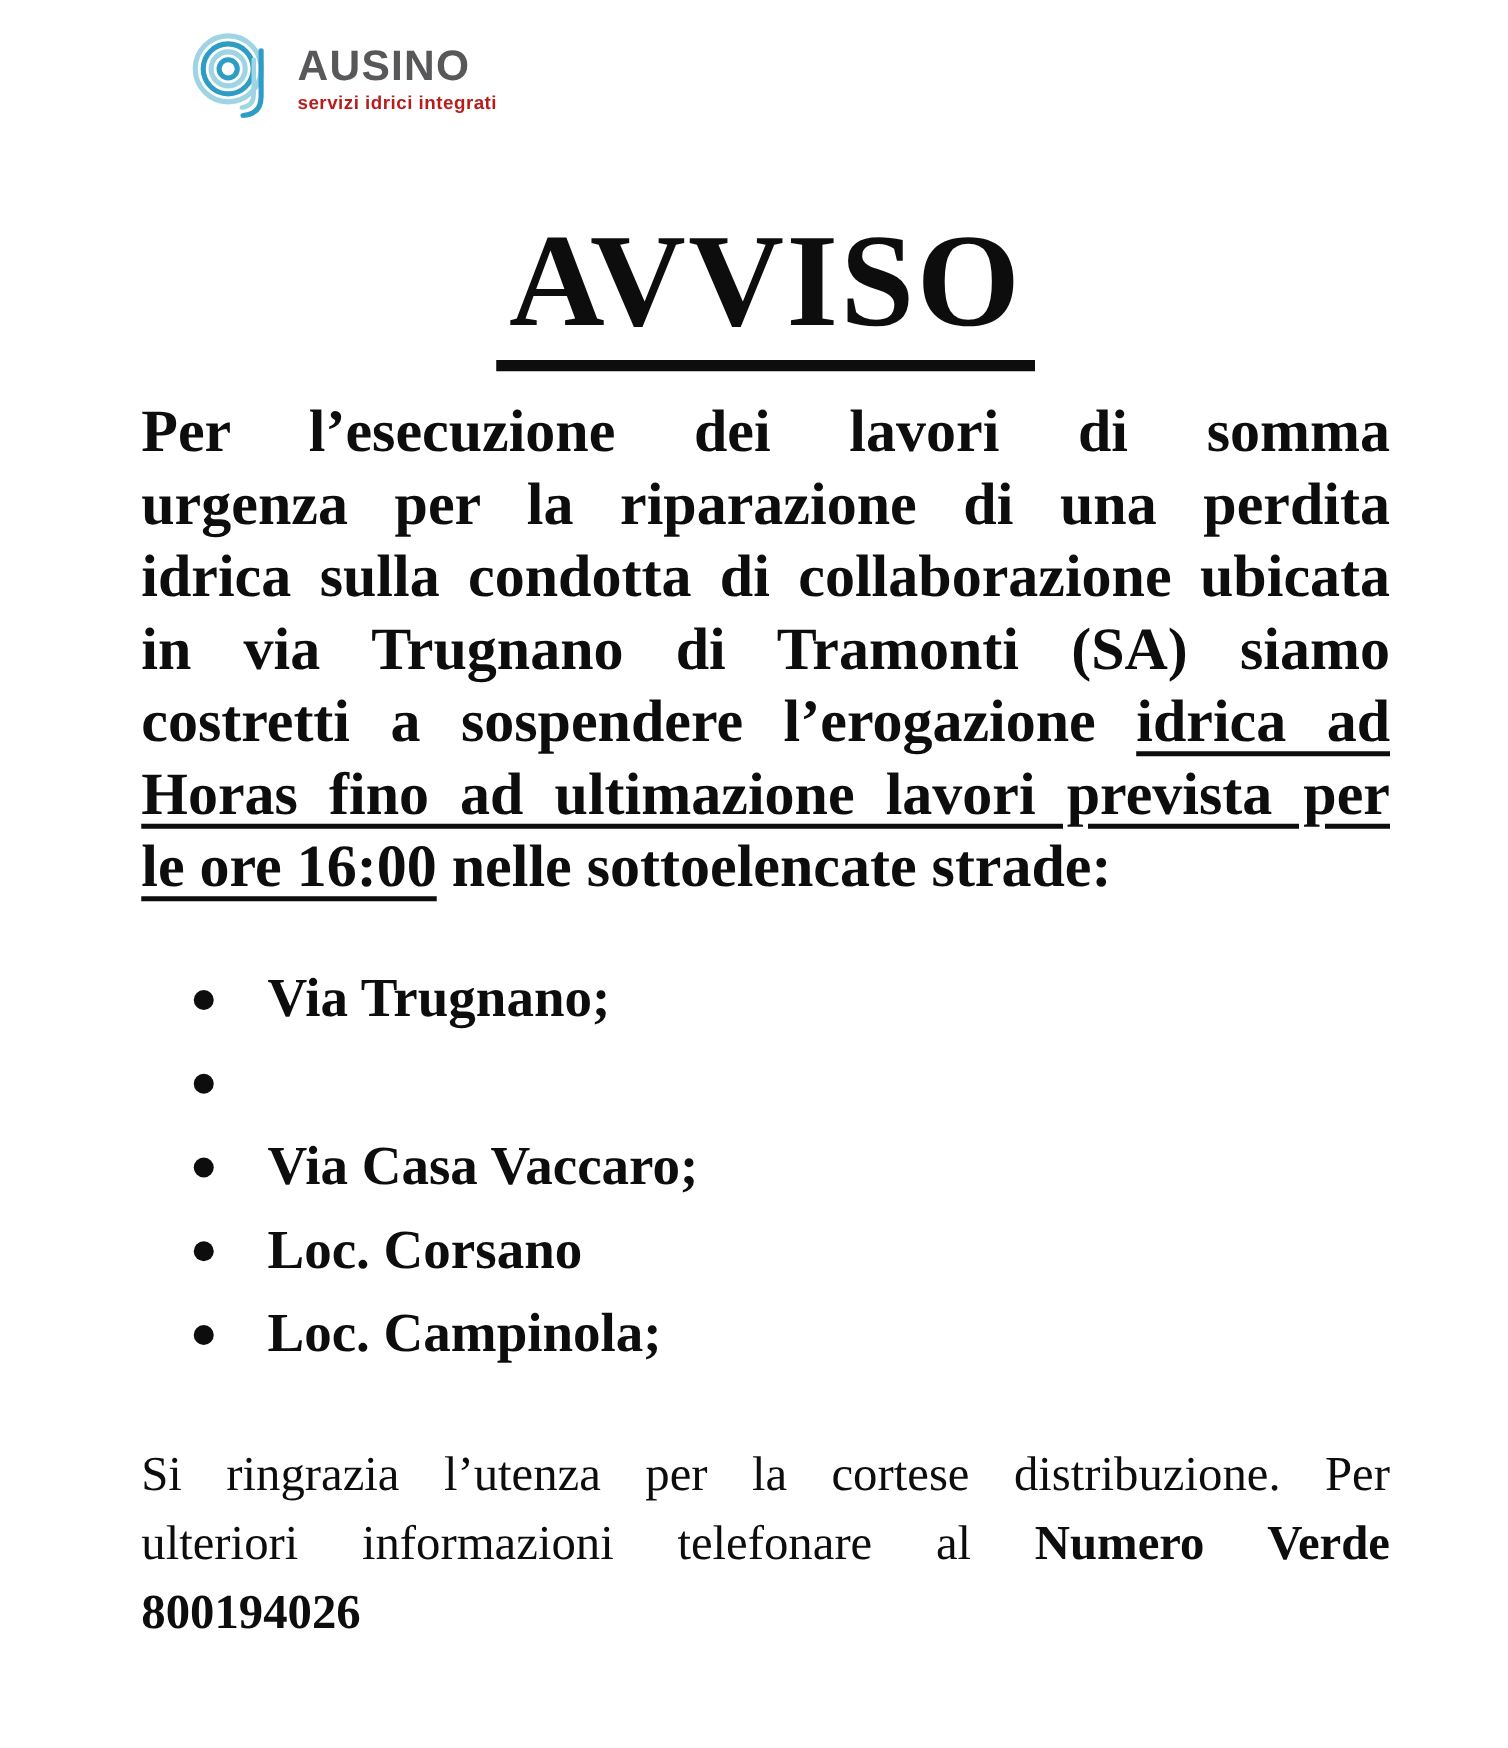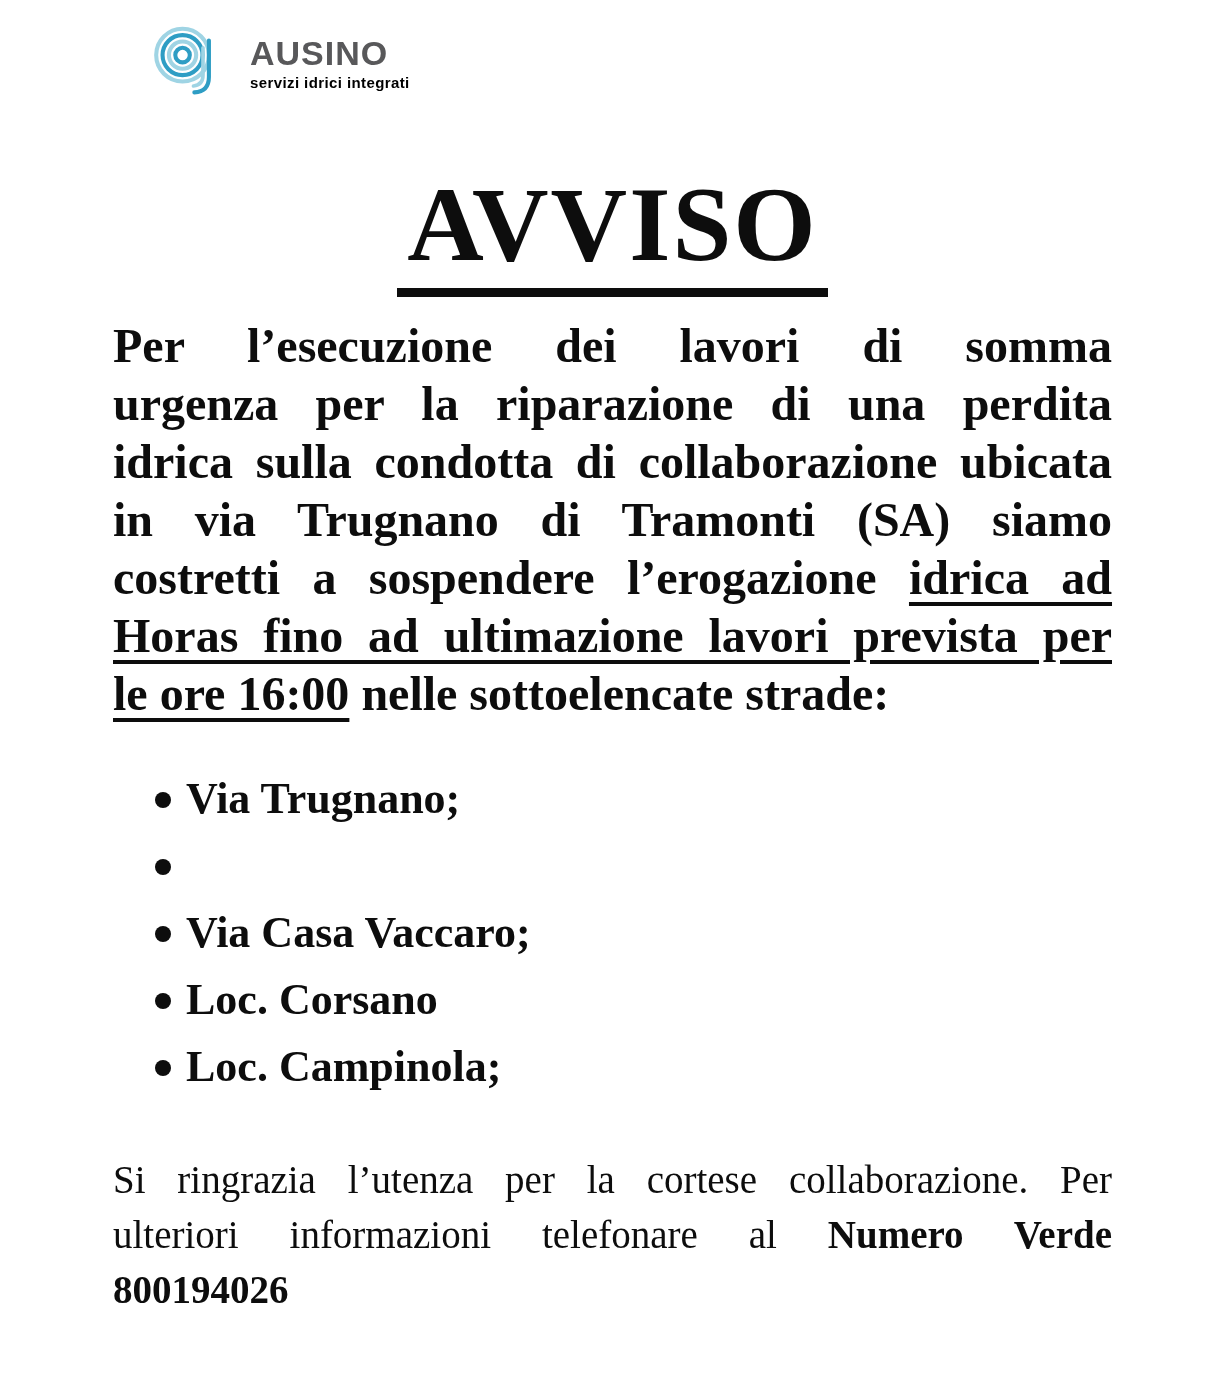--- a/index.html
+++ b/index.html
@@ -10,33 +10,33 @@
     background:#ffffff;
     color:#0d0d0d;
     font-family:"Liberation Serif", serif;
     overflow:hidden;
   }
   .content { padding:0 94px 0 113px; }
 
   
   .logo {
     position:absolute; left:148px; top:12px;
-    display:flex; align-items:flex-start; gap:22px;
+    display:flex; align-items:flex-start; gap:10px;
   }
   .logo-icon { width:80px; height:88px; flex:0 0 auto; }
   .logo-textcol { padding-top:24px; }
   .logo-name {
     font-family:"Liberation Sans", sans-serif;
     font-weight:700; font-size:34px; line-height:1;
     letter-spacing:1px; color:#58585a;
   }
   .logo-tagline {
     font-family:"Liberation Sans", sans-serif;
     font-weight:700; font-size:15px; line-height:1;
-    margin-top:5px; letter-spacing:0.4px; color:#000000;
+    margin-top:5px; letter-spacing:0.4px; color:#b91c1c;
   }
 
   
   .title-wrap { padding-top:172px; text-align:center; }
   .title {
     display:inline-block;
     font-size:106px; font-weight:700; line-height:1;
     letter-spacing:2px;
     border-bottom:9px solid #0d0d0d;
     padding:0 10px 10px 10px;
@@ -55,21 +55,21 @@
     text-underline-offset:8px;
   }
   .b { font-weight:700; }
 
   
   .streets {
     list-style:none;
     margin:42px 0 0 42px;
     font-size:44px; font-weight:700;
   }
-  .street { display:flex; align-items:center; height:67px; }
+  .street { display:flex; align-items:center; height:67px;gap:28px; }
   .bullet {
     width:16px; height:16px; border-radius:50%;
     background:#0d0d0d; flex:0 0 auto;
     margin-right:15px; margin-top:2px;
   }
 
   
   .footer {
     margin-top:52px;
     font-size:39px; font-weight:400; line-height:55px;
@@ -129,19 +129,19 @@
           <span class="bullet"></span>
           <span class="street-label">Loc. Corsano</span>
         </li>
         <li class="street">
           <span class="bullet"></span>
           <span class="street-label">Loc. Campinola;</span>
         </li>
       </ul>
 
     <div class="footer">
-        <div class="tline"><span>Si ringrazia l’utenza per la cortese collaborazione. Per</span></div>
+        <div class="tline"><span>Si ringrazia l’utenza per la cortese distribuzione. Per</span></div>
         <div class="tline"><span>ulteriori informazioni telefonare al </span><span class="b">Numero Verde</span></div>
         <div class="tline last"><span class="b">800194026</span></div>
       </div>
 
   </div>
 </div>
 
 </body></html>

